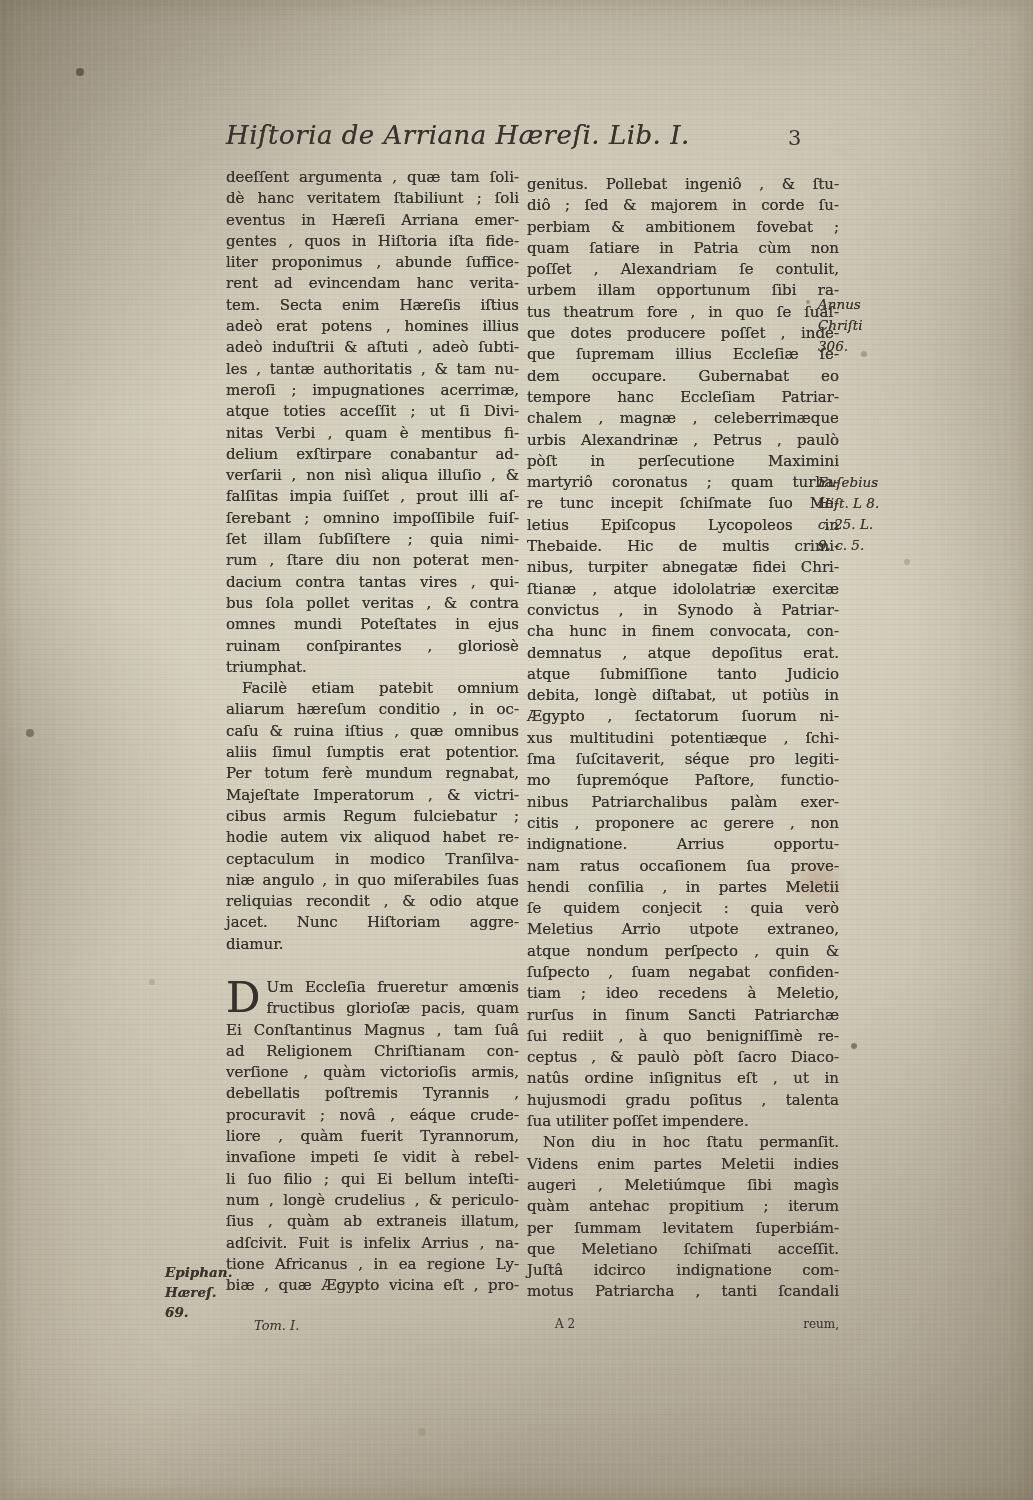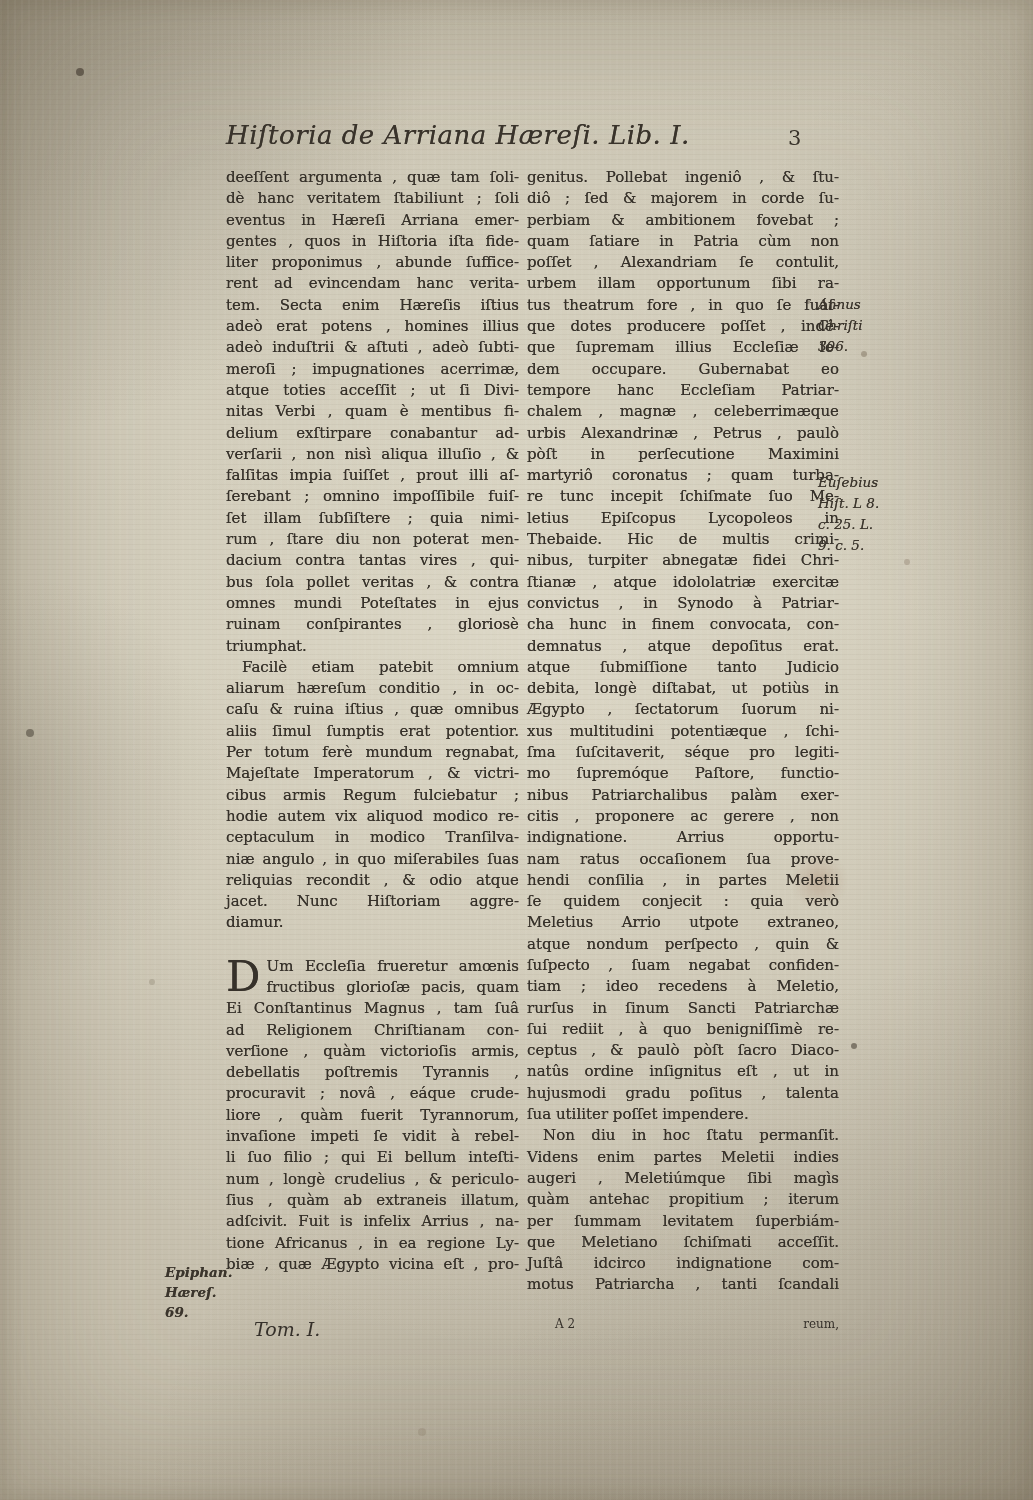--- a/index.html
+++ b/index.html
@@ -36,33 +36,33 @@
   }
   .stain { position:absolute; left:792px; top:852px; width:54px; height:58px; border-radius:50%;
     background:radial-gradient(circle, rgba(128,62,30,0.20), rgba(128,62,30,0) 70%);
     filter:blur(2px); pointer-events:none; }
   .header-row { position:absolute; left:226px; top:120px; width:613px; text-align:left; }
   .running-title { font-style:italic; font-size:26px; letter-spacing:0.5px; color:#39332b;
     text-shadow:0 0 0.6px rgba(57,51,43,0.85); }
   .page-number { position:absolute; left:788px; top:126px; width:30px; font-size:21px; color:#39332b; }
   .col { position:absolute; top:167px; font-size:15px; }
   .col-left  { left:226px; width:293px; }
-  .col-right { left:527px; width:312px; }
+  .col-right { left:527px; width:312px;margin-top:7px; }
   .line { text-align:justify; text-align-last:justify; height:21.3px; line-height:21.3px;
     overflow:visible; color:#36312a; text-shadow:0 0 0.5px rgba(54,48,40,0.8); }
   .line.last { text-align-last:left; }
   .para.indent .line:first-child { text-indent:16px; }
   .para.gap-before { margin-top:22px; }
   .dropcap { float:left; font-size:43px; line-height:36px; height:41px; padding:2px 6px 0 0;
     color:#36312a; text-shadow:0 0 0.6px rgba(54,48,40,0.8); }
   .note { position:absolute; font-style:italic; font-size:13.5px; line-height:21px; color:#3b352c;
     text-shadow:0 0 0.5px rgba(59,53,44,0.8); }
   .note.left  { left:165px; width:60px; line-height:20px;font-weight:bold; }
   .note.right { left:818px; width:82px; }
-  .footer-left { position:absolute; left:254px; top:1318px; font-style:italic; font-size:19px; }
+  .footer-left { position:absolute; left:254px; top:1318px; font-style:italic; font-size:13px; }
   .footer-right { position:absolute; left:527px; top:1317px; width:312px;
     display:flex; justify-content:space-between; padding-left:28px; font-size:12px; }
 </style>
 </head>
 <body>
 
 <div class="page" id="page">
   <div class="texture"></div>
   <div class="specks"></div>
   <div class="stain"></div>
@@ -76,20 +76,21 @@
       <div class="para">
         <div class="line">deeſſent argumenta , quæ tam ſoli-</div>
         <div class="line">dè hanc veritatem ſtabiliunt ; ſoli</div>
         <div class="line">eventus in Hæreſi Arriana emer-</div>
         <div class="line">gentes , quos in Hiſtoria iſta fide-</div>
         <div class="line">liter proponimus , abunde ſuffice-</div>
         <div class="line">rent ad evincendam hanc verita-</div>
         <div class="line">tem. Secta enim Hæreſis iſtius</div>
         <div class="line">adeò erat potens , homines illius</div>
         <div class="line">adeò induſtrii &amp; aſtuti , adeò ſubti-</div>
+        <div class="line">les , tantæ authoritatis , &amp; tam nu-</div>
         <div class="line">meroſi ; impugnationes acerrimæ,</div>
         <div class="line">atque toties acceſſit ; ut ſi Divi-</div>
         <div class="line">nitas Verbi , quam è mentibus fi-</div>
         <div class="line">delium exſtirpare conabantur ad-</div>
         <div class="line">verſarii , non nisì aliqua illuſio , &amp;</div>
         <div class="line">falſitas impia ſuiſſet , prout illi aſ-</div>
         <div class="line">ſerebant ; omnino impoſſibile fuiſ-</div>
         <div class="line">ſet illam ſubſiſtere ; quia nimi-</div>
         <div class="line">rum , ſtare diu non poterat men-</div>
         <div class="line">dacium contra tantas vires , qui-</div>
@@ -99,21 +100,21 @@
         <div class="line last">triumphat.</div>
       </div>
       <div class="para indent">
         <div class="line">Facilè etiam patebit omnium</div>
         <div class="line">aliarum hæreſum conditio , in oc-</div>
         <div class="line">caſu &amp; ruina iſtius , quæ omnibus</div>
         <div class="line">aliis ſimul ſumptis erat potentior.</div>
         <div class="line">Per totum ferè mundum regnabat,</div>
         <div class="line">Majeſtate Imperatorum , &amp; victri-</div>
         <div class="line">cibus armis Regum fulciebatur ;</div>
-        <div class="line">hodie autem vix aliquod modico re-</div>
+        <div class="line">hodie autem vix aliquod habet re-</div>
         <div class="line">ceptaculum in modico Tranſilva-</div>
         <div class="line">niæ angulo , in quo miſerabiles ſuas</div>
         <div class="line">reliquias recondit , &amp; odio atque</div>
         <div class="line">jacet. Nunc Hiſtoriam aggre-</div>
         <div class="line last">diamur.</div>
       </div>
       <div class="para gap-before">
         <span class="dropcap">D</span>
         <div class="line">Um Eccleſia frueretur amœnis</div>
         <div class="line">fructibus glorioſæ pacis, quam</div>

